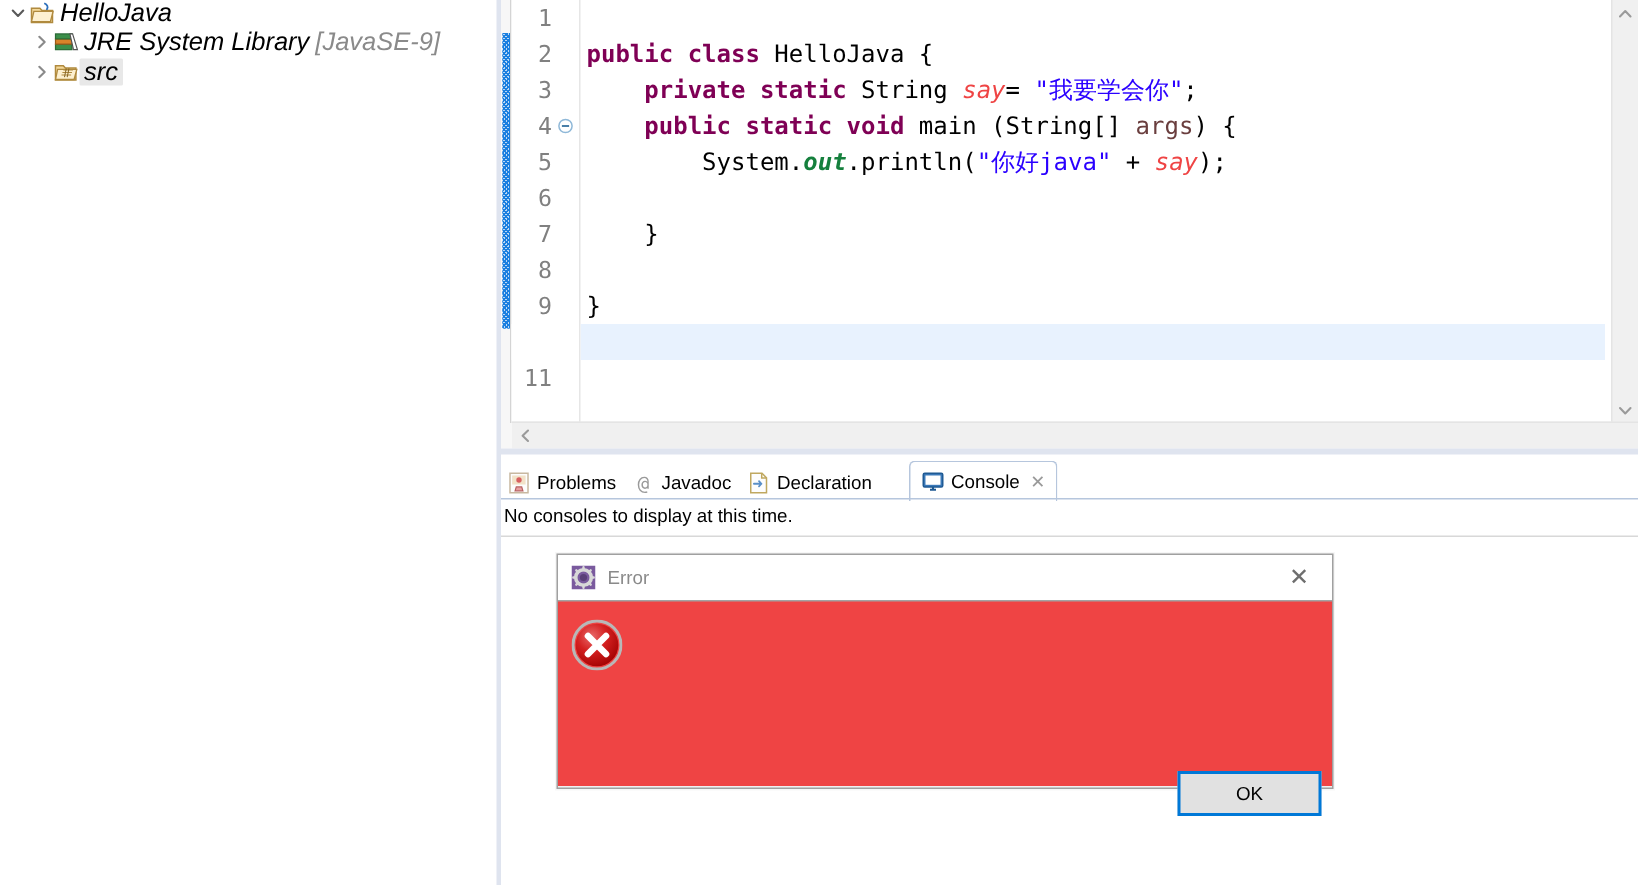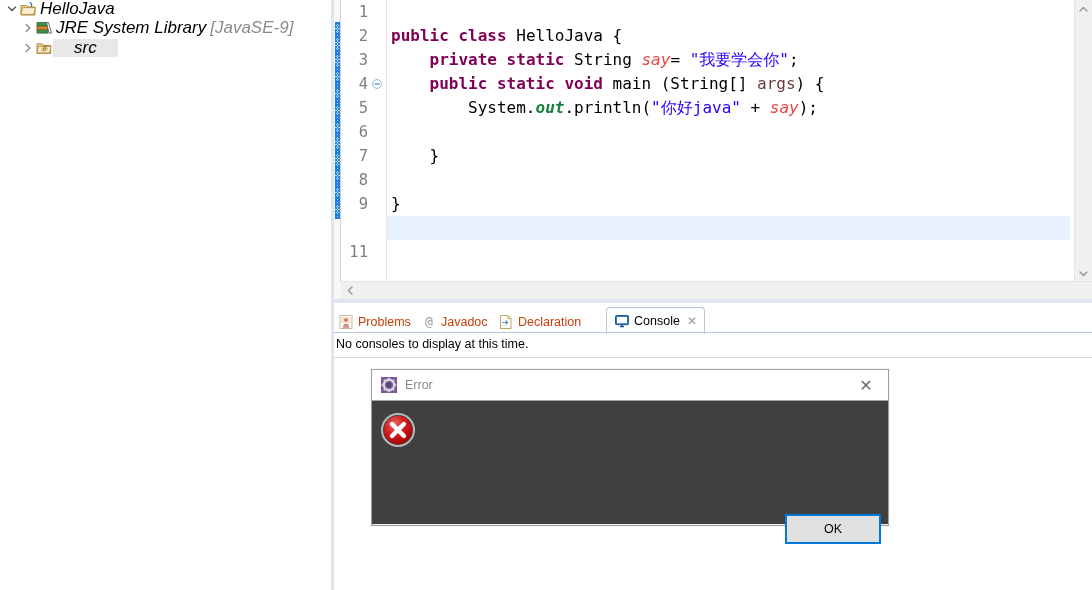--- a/index.html
+++ b/index.html
@@ -28,21 +28,21 @@
     font-size:17px;
     font-style:italic;
   }
   .twisty{
     width:16px;height:16px;display:inline-block;position:relative;flex:0 0 16px;
   }
   .twisty svg{position:absolute;left:3px;top:3px;}
   .tree-label{padding-left:3px;color:#000;}
   .tree-sub{color:#8a8a8a;padding-left:4px;}
   .tree-icon{width:17px;height:16px;flex:0 0 17px;position:relative;}
-  .sel-bg{background:#e8e8e8;padding:0 21px;border-radius:1px;}
+  .sel-bg{background:#e8e8e8;padding:0 3px;border-radius:1px;}
 
   
   #editor{
     position:absolute;left:334px;top:0;width:758px;height:303px;
     background:#ffffff;
   }
   #change-bar{
     position:absolute;left:0px;top:0;width:6px;height:282px;
     background:#f7f7f7;border-right:1px solid #d4d4d4;
   }
@@ -113,21 +113,21 @@
   
   #bottomview{
     position:absolute;left:334px;top:307px;width:758px;height:283px;
     background:#ffffff;
   }
   #tabbar{
     position:absolute;left:0;top:0;width:758px;height:26px;
   }
   .vtab{
     position:absolute;top:3px;height:23px;display:flex;align-items:center;
-    font-size:12.5px;color:#c2410c;white-space:nowrap;
+    font-size:12.5px;color:#000000;white-space:nowrap;
   }
   .vtab .ti{width:16px;height:16px;margin-right:4px;position:relative;flex:0 0 16px;}
   .vtab.active{
     color:#000;top:0;height:26px;
     background:#ffffff;
     border:1px solid #b6c6dd;border-bottom:none;
     border-top-left-radius:4px;border-top-right-radius:4px;
     padding:0 7px;
     box-shadow:inset 0 -1px 0 #ffffff;
   }
@@ -155,21 +155,21 @@
     display:flex;align-items:center;
   }
   #dlg-icon{width:16px;height:16px;margin-left:9px;position:relative;flex:0 0 16px;}
   #dlg-title-text{margin-left:8px;font-size:12.5px;color:#8a8a8a;}
   #dlg-close{
     position:absolute;right:0;top:0;width:44px;height:30px;
     display:flex;align-items:center;justify-content:center;
     color:#6e6e6e;font-size:16px;
   }
   #dlg-body{
-    position:absolute;left:0;top:31px;width:516px;height:123px;background:#404040;
+    position:absolute;left:0;top:31px;width:516px;height:123px;background:#ef4444;
   }
   #dlg-err-icon{position:absolute;left:9px;top:12px;width:34px;height:34px;}
   #dlg-msg{position:absolute;left:55px;top:16px;font-size:12.5px;color:#000;}
   #ok-btn{
     position:absolute;left:413px;top:113px;width:92px;height:26px;
     background:#e1e1e1;border:2px solid #0078d7;
     display:flex;align-items:center;justify-content:center;
     font-size:12.5px;color:#000;
   }
 </style>

